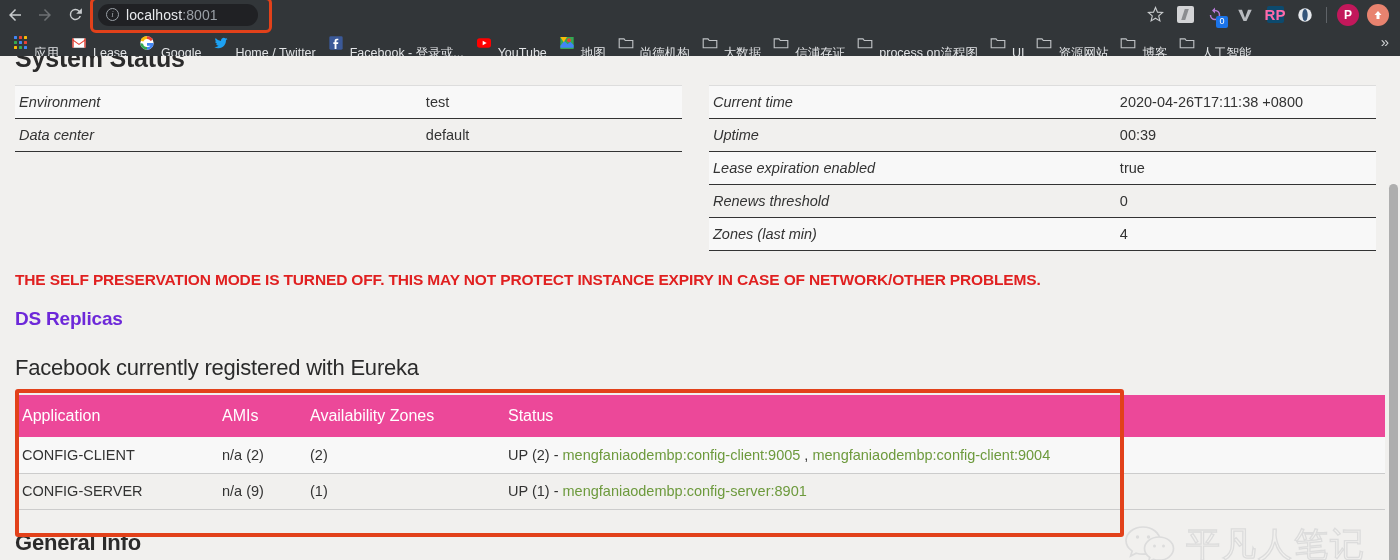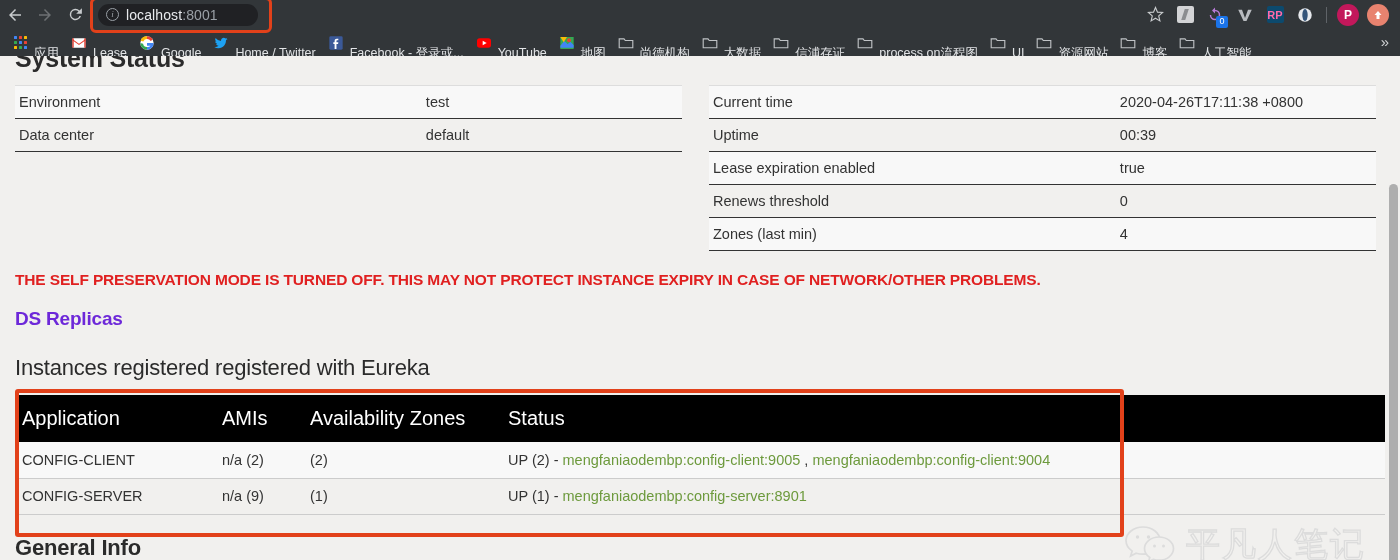--- a/index.html
+++ b/index.html
@@ -210,21 +210,21 @@
     font-size: 14.5px;
     color: #333;
     padding: 8px 6px 8px 4px;
     border-top: 1px solid #ddd;
     border-bottom: 1px solid #333;
     height: 30px;
     vertical-align: middle;
   }
   table.tbl tr:nth-child(odd) td { background: #f8f8f8; }
   table.tbl tr:nth-child(even) td { background: #f1f0ee; }
-  table.tbl td.k { width: 61%; }
+  table.tbl td.k { width: 61%; font-style: italic; }
 
   .warning {
     color: #e02020;
     font-size: 15.5px;
     font-weight: bold;
     margin-top: 20px;
     letter-spacing: -.15px;
     white-space: nowrap;
   }
 
@@ -244,23 +244,23 @@
   }
 
   
   #instances-wrap { margin-top: 14px; position: relative; }
   table.inst {
     width: 1372px;
     border-collapse: collapse;
     table-layout: fixed;
   }
   table.inst th {
-    background: #000000;
+    background: #ec4899;
     color: #fff;
-    font-size: 20px;
+    font-size: 16px;
     font-weight: normal;
     text-align: left;
     padding: 12px 6px 12px 7px;
     height: 39px;
     vertical-align: middle;
   }
   table.inst td {
     font-size: 14.5px;
     color: #333;
     padding: 9px 6px 9px 7px;
@@ -385,21 +385,21 @@
         <span class="badge">0</span>
       </div>
 
       <div class="tb-icon">
         <svg width="18" height="18" viewBox="0 0 24 24">
           <path d="M3 5h5l4 11 4-11h5l-7 15h-4z" fill="#b9bcc0"></path>
         </svg>
       </div>
 
       <div class="tb-icon">
-        <span style="width:17px;height:17px;background:#0c4a6e;border-radius:2px;display:flex;align-items:center;justify-content:center;color:#ff6aa9;font-size:11px;font-weight:bold;">RP</span>
+        <span style="width:17px;height:17px;background:#0c4a6e;border-radius:2px;display:flex;align-items:center;justify-content:center;color:#ff6aa9;font-size:15px;font-weight:bold;">RP</span>
       </div>
 
       <div class="tb-icon">
         <svg width="18" height="18" viewBox="0 0 24 24">
           <circle cx="12" cy="12" r="9" fill="#e7eaee"></circle>
           <ellipse cx="12" cy="12" rx="3.6" ry="8" fill="#33547a"></ellipse>
         </svg>
       </div>
 
       <span class="tb-divider"></span>
@@ -596,21 +596,21 @@
             </tr>
           </tbody>
         </table>
       </div>
     </div>
 
     <div class="warning">THE SELF PRESERVATION MODE IS TURNED OFF. THIS MAY NOT PROTECT INSTANCE EXPIRY IN CASE OF NETWORK/OTHER PROBLEMS.</div>
 
     <h2 class="sec">DS Replicas</h2>
 
-    <h3 class="sec2">Instances registered registered with Eureka</h3>
+    <h3 class="sec2">Facebook currently registered with Eureka</h3>
 
     <div id="instances-wrap">
       <div id="red-box"></div>
       <table class="inst">
         <thead>
           <tr>
             <th class="c-app">Application</th>
             <th class="c-ami">AMIs</th>
             <th class="c-az">Availability Zones</th>
             <th class="c-st">Status</th>

